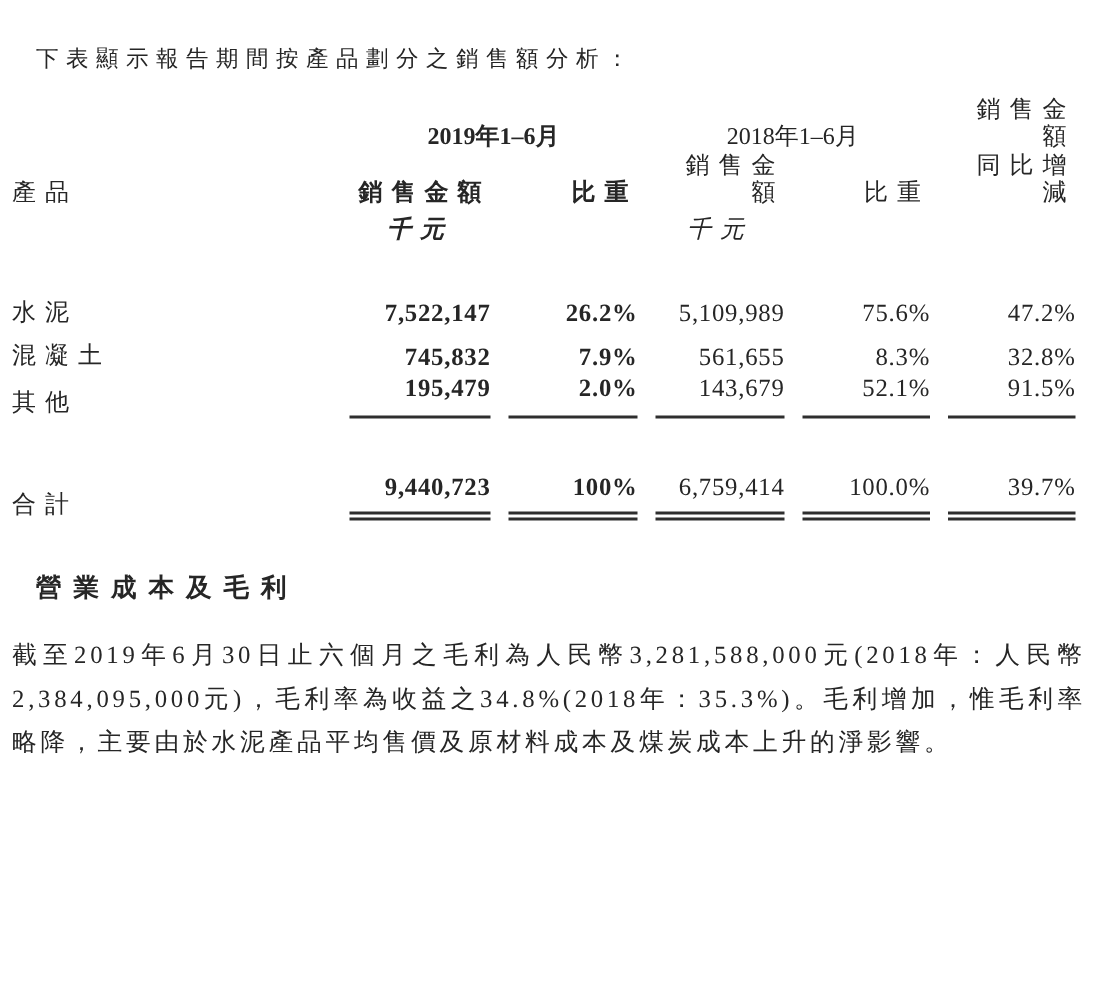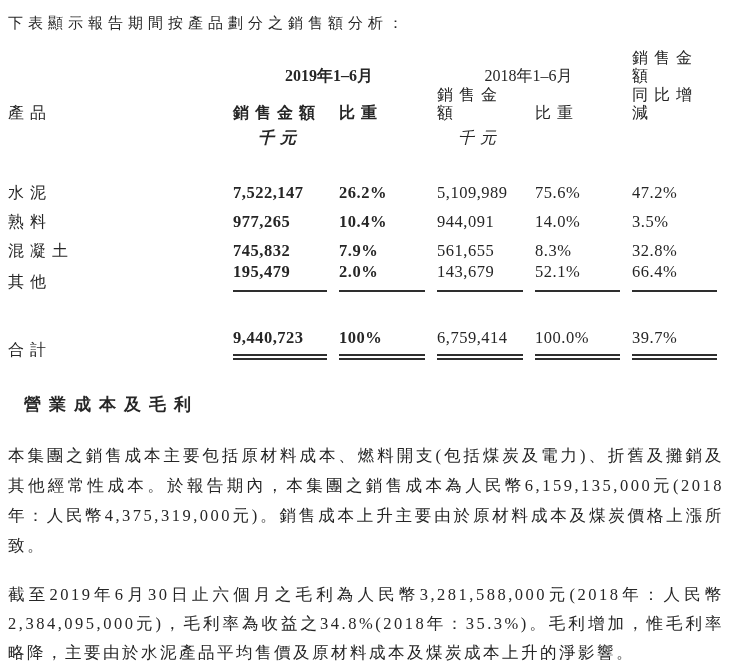--- a/index.html
+++ b/index.html
@@ -11,39 +11,39 @@
     width: 732px;
     height: 669px;
     overflow: hidden;
     font-family: "Liberation Serif", "DejaVu Serif", serif;
     color: #262626;
   }
   .page {
     padding: 14px 8px 0 8px;
   }
   .intro {
-    margin: 0;
+    margin: 16px;
     font-size: 15px;
     letter-spacing: 5px;
     white-space: nowrap;
   }
   table.sales {
     border-collapse: separate;
     border-spacing: 12px 0;
     table-layout: fixed;
     width: 733px;
     margin: 16px 0 0 -12px;
   }
   td {
     padding: 0;
     vertical-align: bottom;
     font-size: 16px;
     line-height: 1.15;
   }
-  .r { }
+  .r { text-align: right; }
   .c { text-align: center; }
   .b { font-weight: bold; }
   .i { font-style: italic; }
   .cn { letter-spacing: 6px; }
   .num { font-size: 16.5px; letter-spacing: 0.5px; }
   .h-period  td { height: 30px; }
   .h-cols    td { height: 30px; }
   .h-cur     td { height: 25px; }
   .h-unit    td { height: 25px; }
   .spacer-row   td { height: 26px; }
@@ -118,61 +118,52 @@
 
     <tr class="data-row">
       <td class="cn">水泥</td>
       <td class="r b num">7,522,147</td>
       <td class="r b num">26.2%</td>
       <td class="r num">5,109,989</td>
       <td class="r num">75.6%</td>
       <td class="r num">47.2%</td>
     </tr>
 
-    <tr class="data-row">
-      <td class="cn">熟料</td>
-      <td class="r b num">977,265</td>
-      <td class="r b num">10.4%</td>
-      <td class="r num">944,091</td>
-      <td class="r num">14.0%</td>
-      <td class="r num">3.5%</td>
-    </tr>
 
     <tr class="data-row">
       <td class="cn">混凝土</td>
       <td class="r b num">745,832</td>
       <td class="r b num">7.9%</td>
       <td class="r num">561,655</td>
       <td class="r num">8.3%</td>
       <td class="r num">32.8%</td>
     </tr>
 
     <tr class="data-row">
       <td class="cn">其他</td>
       <td class="r b num rule-single">195,479</td>
       <td class="r b num rule-single">2.0%</td>
       <td class="r num rule-single">143,679</td>
       <td class="r num rule-single">52.1%</td>
-      <td class="r num rule-single">66.4%</td>
+      <td class="r num rule-single">91.5%</td>
     </tr>
 
     <tr class="gap-row">
       <td colspan="6"></td>
     </tr>
 
     <tr class="total-row">
       <td class="cn">合計</td>
       <td class="r b num rule-double">9,440,723</td>
       <td class="r b num rule-double">100%</td>
       <td class="r num rule-double">6,759,414</td>
       <td class="r num rule-double">100.0%</td>
       <td class="r num rule-double">39.7%</td>
     </tr>
   </tbody>
     </table>
 
   <h2 class="section-heading">營業成本及毛利</h2>
 
-  <p class="para">本集團之銷售成本主要包括原材料成本、燃料開支(包括煤炭及電力)、折舊及攤銷及其他經常性成本。於報告期內，本集團之銷售成本為人民幣6,159,135,000元(2018年：人民幣4,375,319,000元)。銷售成本上升主要由於原材料成本及煤炭價格上漲所致。</p>
 
   <p class="para second">截至2019年6月30日止六個月之毛利為人民幣3,281,588,000元(2018年：人民幣2,384,095,000元)，毛利率為收益之34.8%(2018年：35.3%)。毛利增加，惟毛利率略降，主要由於水泥產品平均售價及原材料成本及煤炭成本上升的淨影響。</p>
 
 </div>
 
 </body></html>

